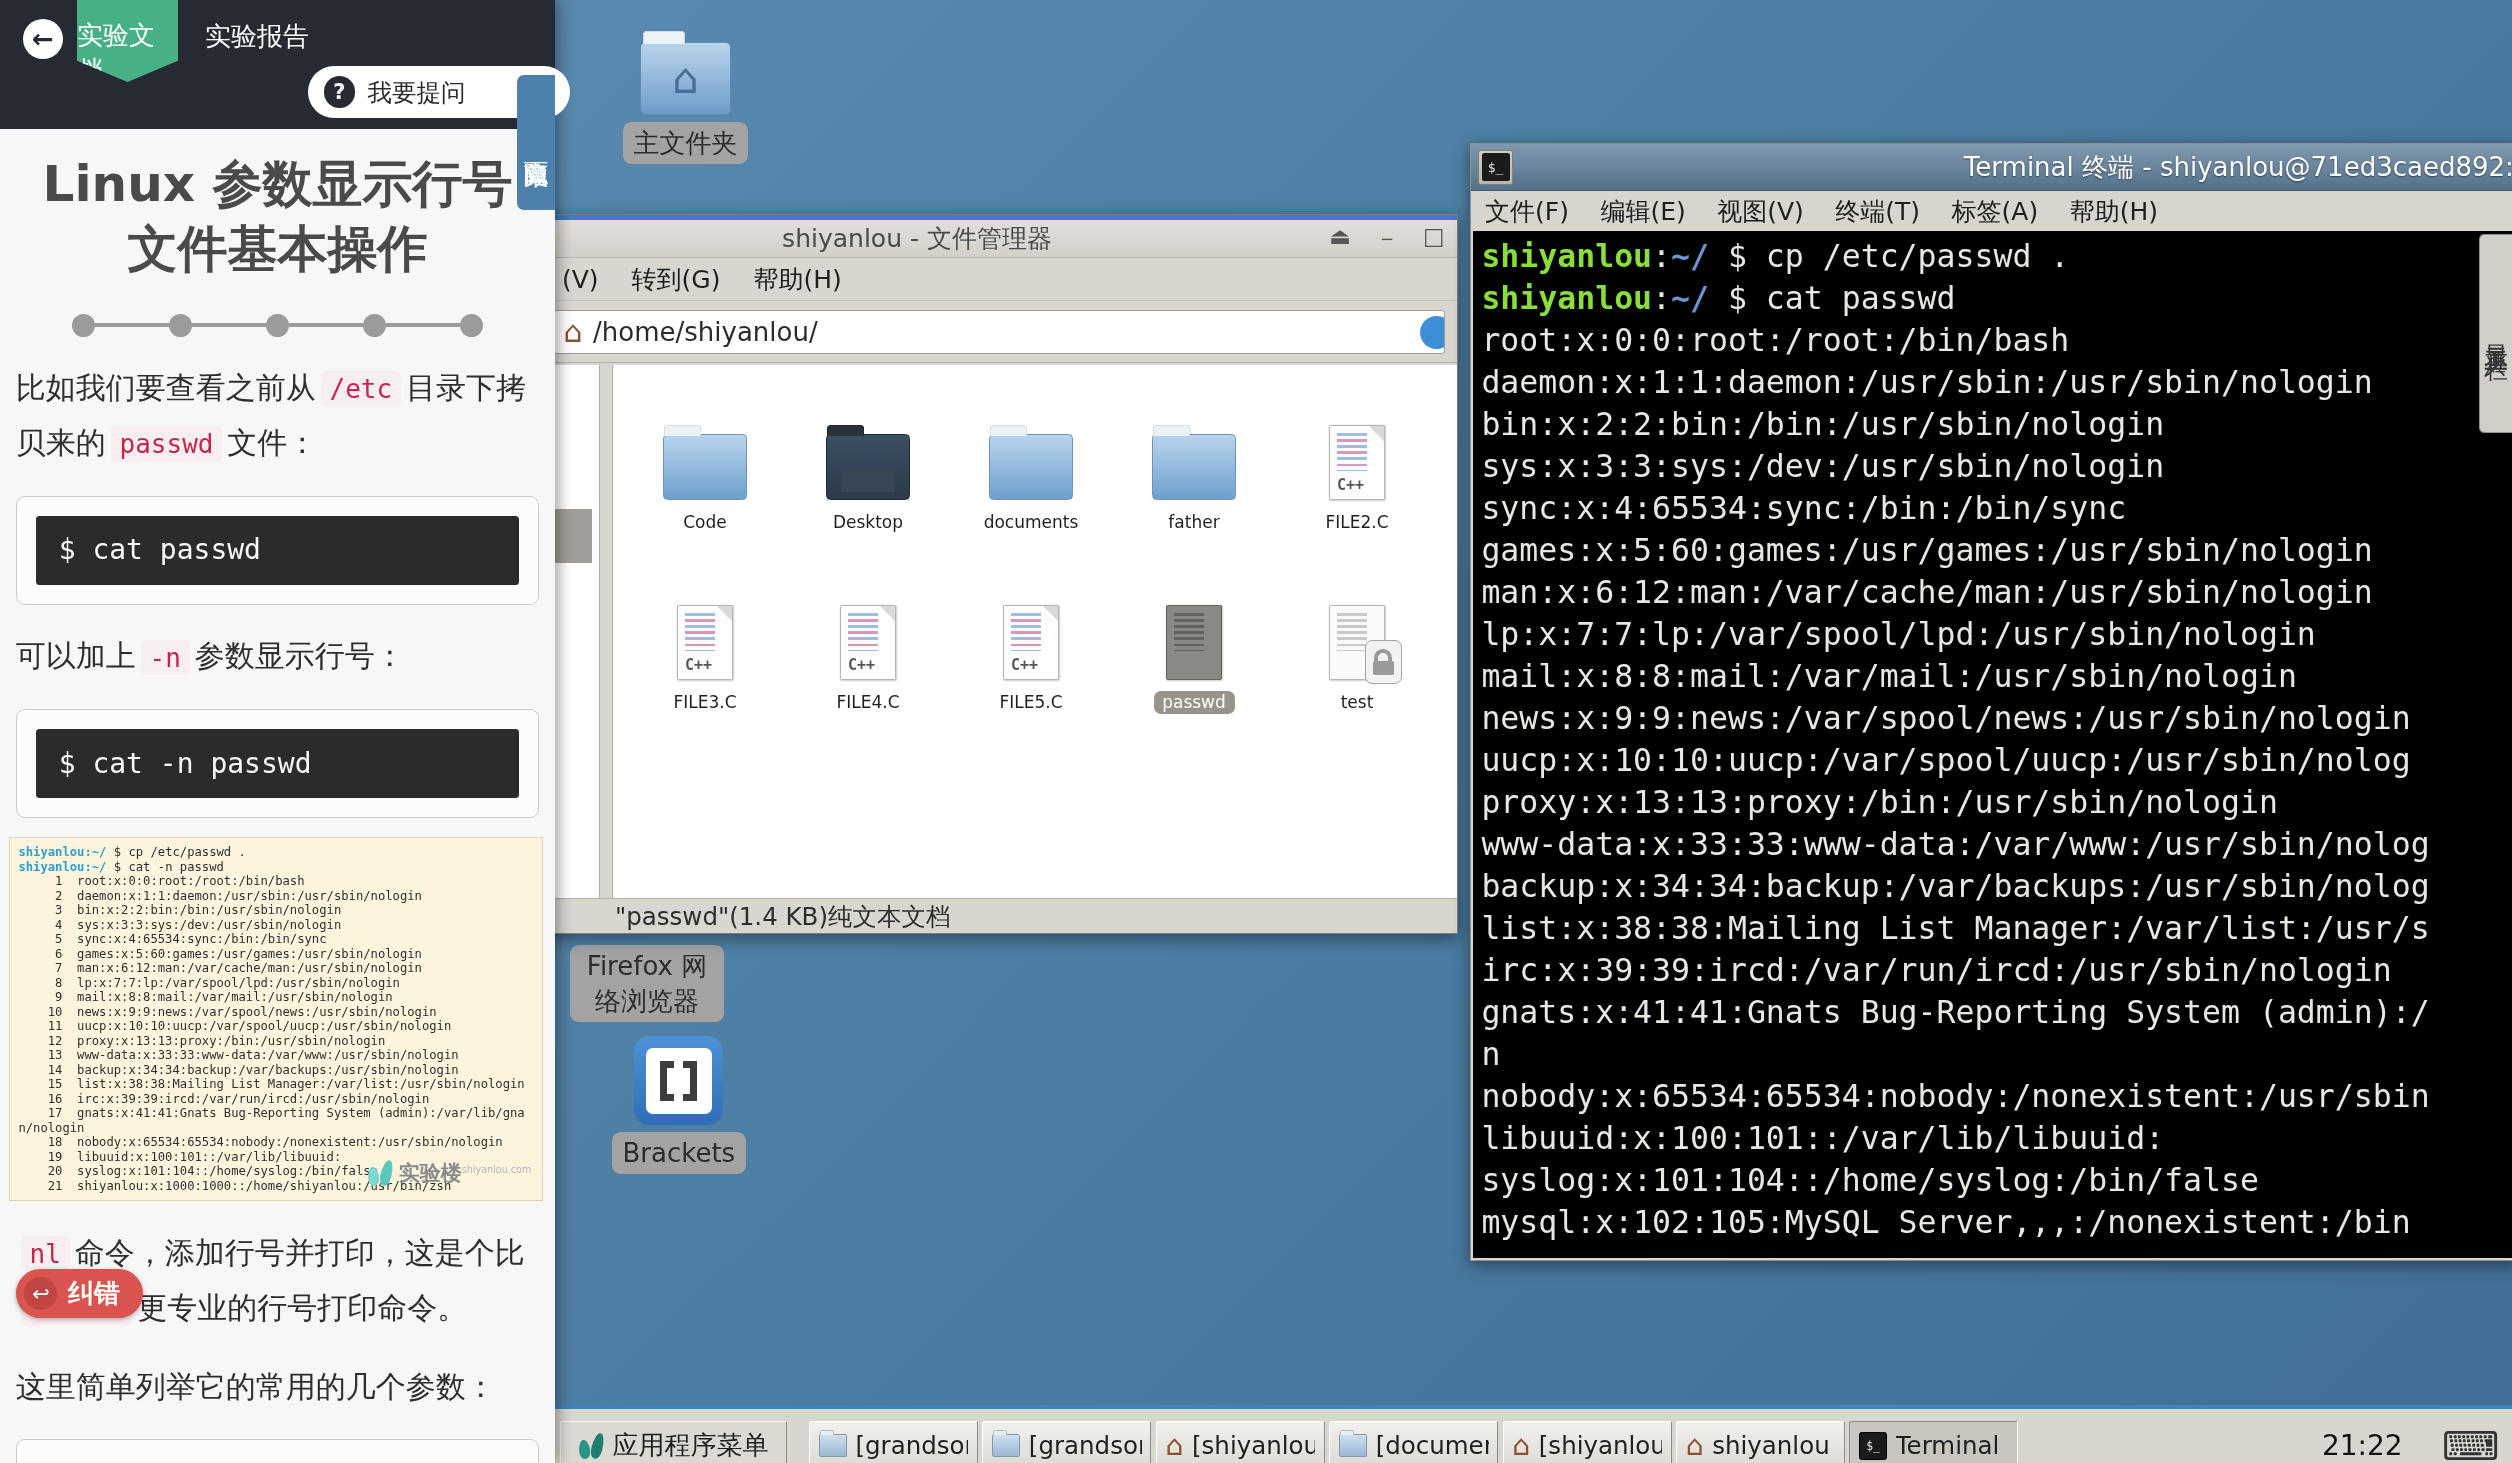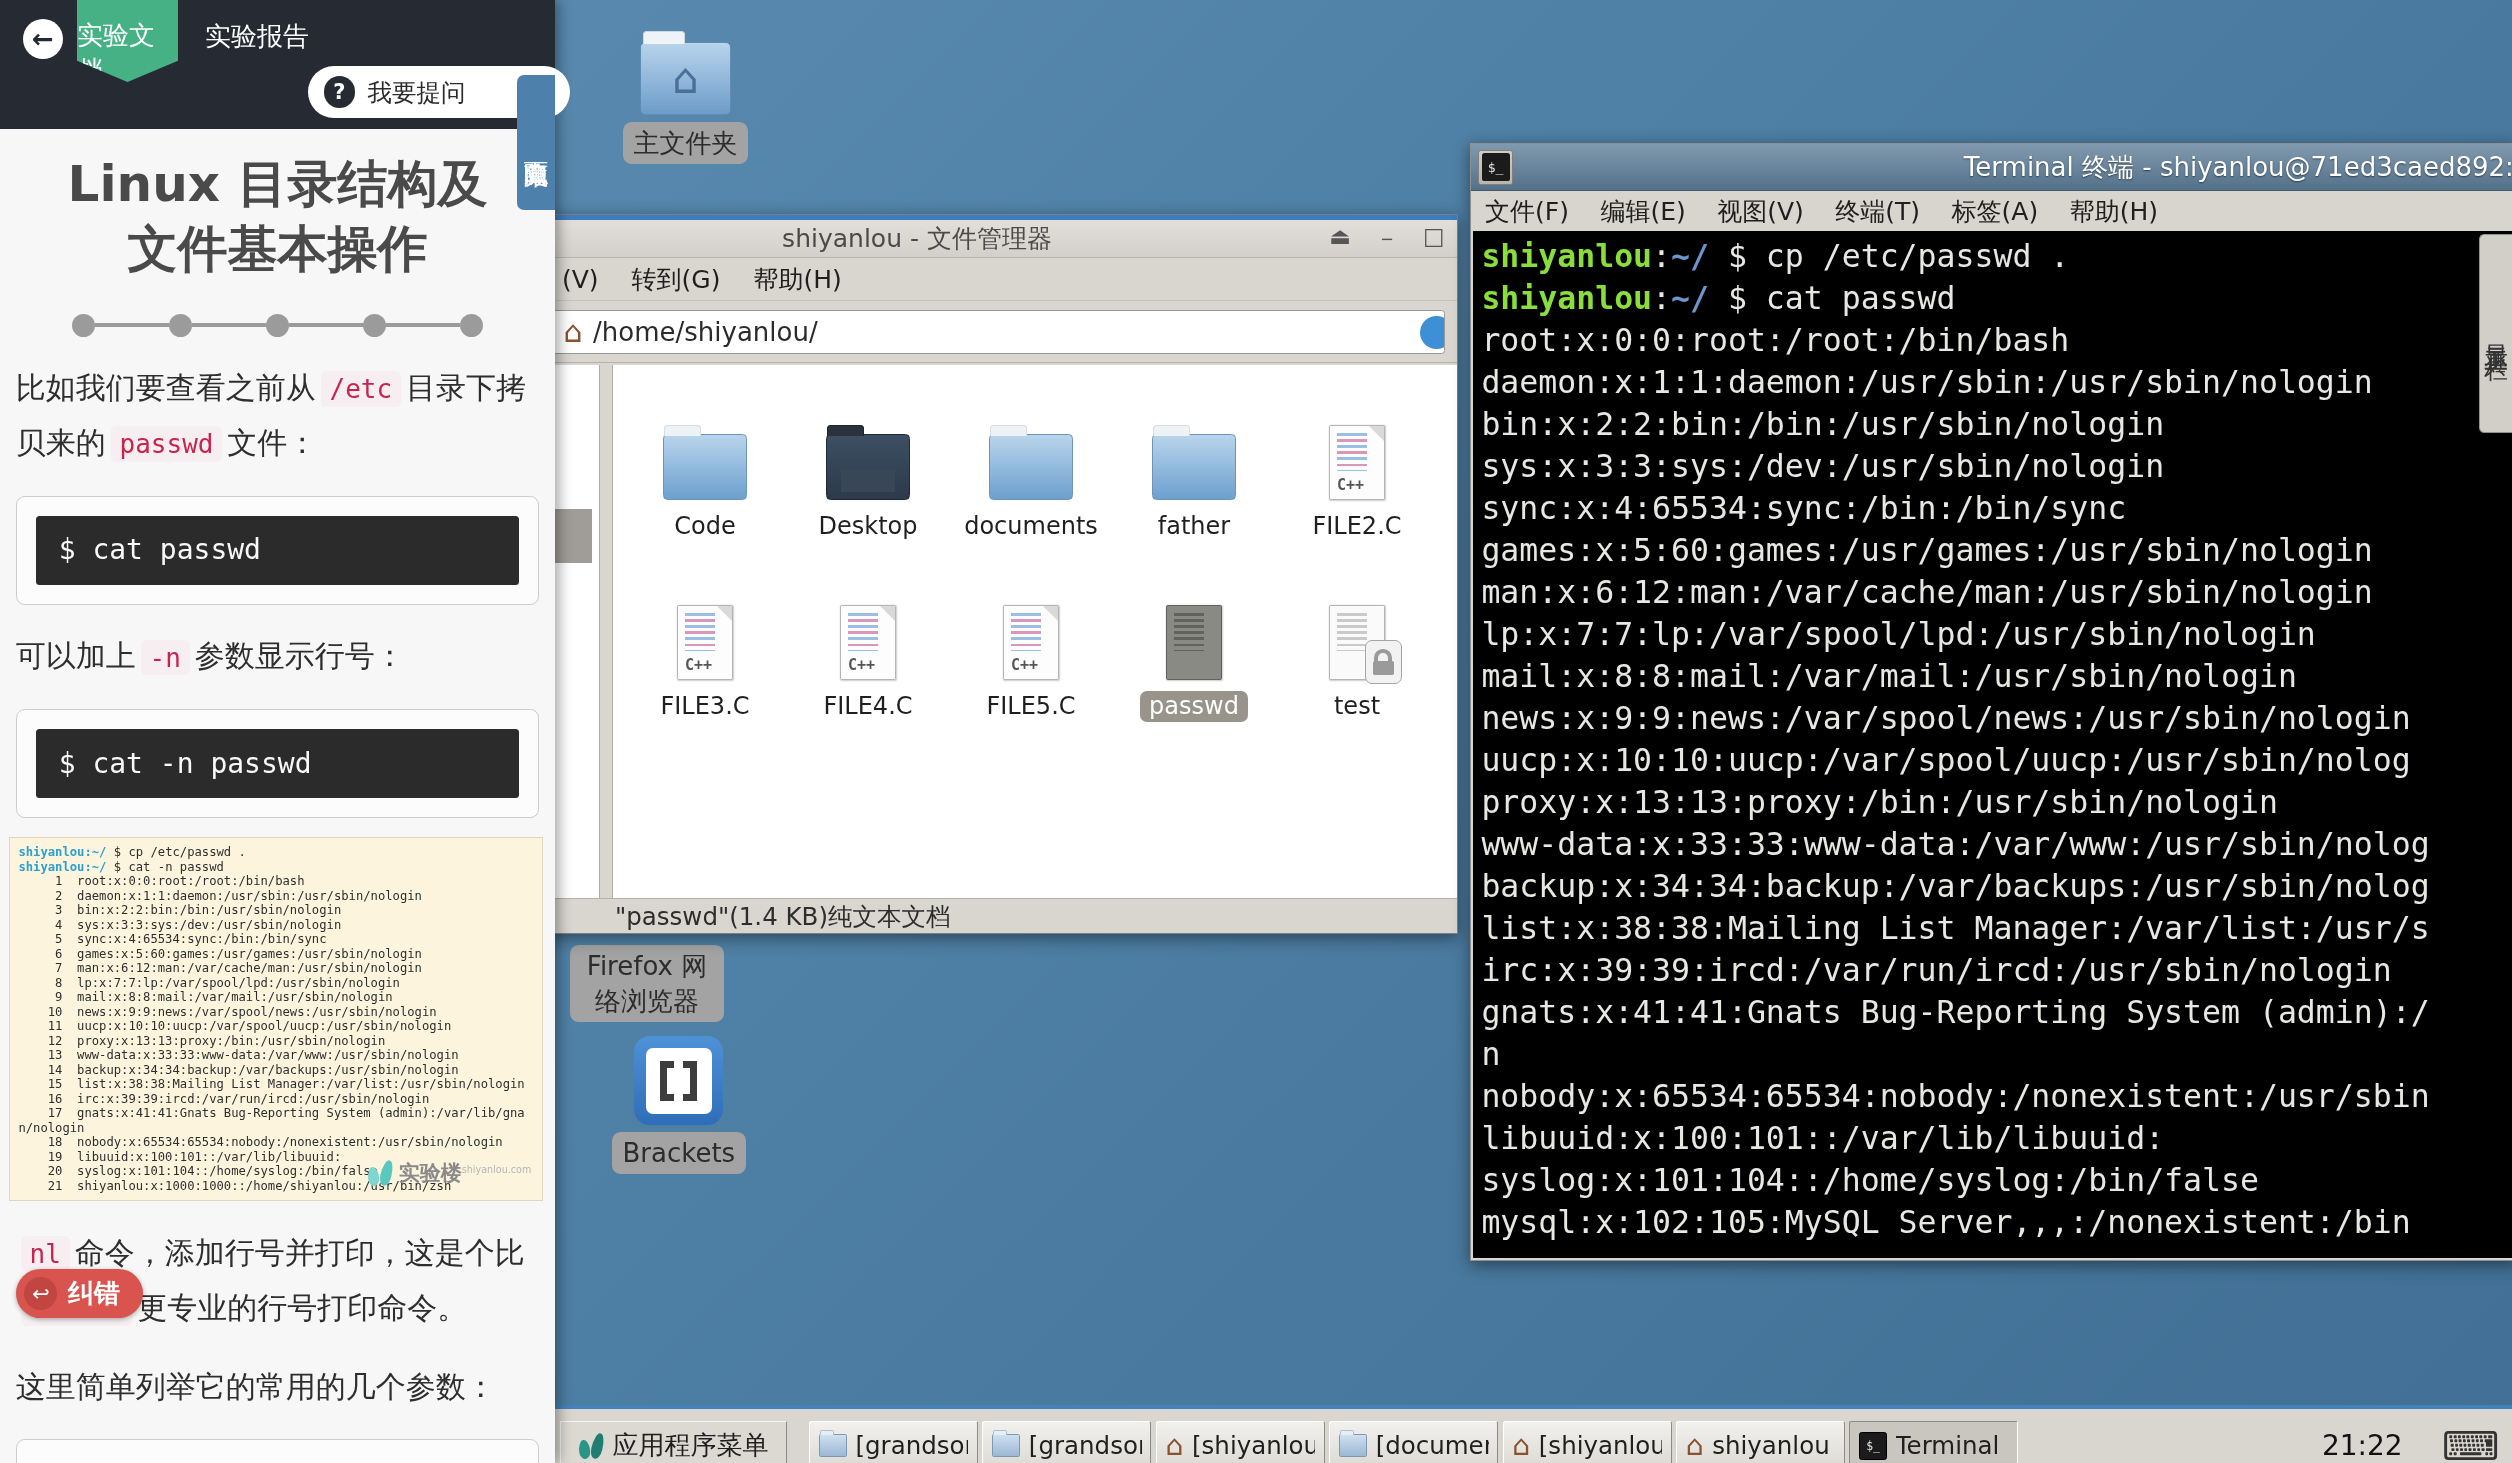--- a/index.html
+++ b/index.html
@@ -40,21 +40,21 @@
   .addr-home { font-size:30px; color:#8a5230; line-height:1; }
   .addr-text { font-size:26px; color:#2b2b2b; }
   .addr-blue-dot { position:absolute; right:-8.7px; top:5.2px; width:33px; height:33px; border-radius:50%; background:#3f8fd6; }
   .fm-body { position:absolute; top:150px; bottom:35px; left:0; right:0; background:#fff; }
   .fm-sidepane { position:absolute; left:0; top:0; bottom:0; width:222px; background:#fff; border-right:none; }
   .fm-side-thumb { position:absolute; right:7px; top:144px; width:40px; height:54px; background:#a09d98; }
   .fm-splitter { position:absolute; left:222px; top:0; bottom:0; width:14px; background:#d9d6d0; border-left:0.9px solid #b0ada8; border-right:0.9px solid #b0ada8; }
   .fm-grid { position:absolute; left:236px; top:0; right:0; bottom:0; padding:23px 10.5px; display:flex; flex-wrap:wrap; align-content:flex-start; }
   .fm-item { width:163px; height:180px; display:flex; flex-direction:column; align-items:center; }
   .fm-icon-zone { height:112px; display:flex; align-items:flex-end; justify-content:center; position:relative; }
-  .fm-label { margin-top:10.5px; font-size:24px; color:#1f1f1f; padding:1.7px 8.7px; border-radius:7px; }
+  .fm-label { margin-top:10.5px; font-size:17px; color:#1f1f1f; padding:1.7px 8.7px; border-radius:7px; }
   .fm-label.selected { background:#98948c; color:#fff; }
 
   .ic-folder { width:84px; height:66px; background:linear-gradient(#b9d4ec,#6da0ce); border:1.7px solid #6d94b8; border-radius:4.4px; position:relative; }
   .ic-folder::before { content:""; position:absolute; top:-10.5px; left:0; width:35px; height:10.5px; background:#edf2f7; border:1.7px solid #d6dde3; border-bottom:none; border-radius:3.5px 3.5px 0 0; }
   .ic-folder.dark { background:linear-gradient(#3d4f63,#2c3a4a); border-color:#202a36; }
   .ic-folder.dark::before { background:#2a323c; border-color:#1d242c; }
   .ic-folder.dark::after { content:""; position:absolute; left:14px; right:14px; bottom:7px; height:23px; background:#394656; }
 
   .ic-page { width:56px; height:75px; background:#fdfdfd; border:0.9px solid #b5b5b5; border-radius:1.7px; position:relative; box-shadow:0.9px 0.9px 1.7px rgba(0,0,0,.2); }
   .ic-page .fold { position:absolute; top:0; right:0; width:0; height:0; border-top:15.7px solid #d9d9d9; border-left:15.7px solid transparent; }
@@ -327,21 +327,21 @@
     <div class="tab-doc">实验文档</div>
     <div class="tab-report">实验报告</div>
     <div class="ask-pill">
       <span class="ask-q">?</span>
       <span class="ask-text">我要提问</span>
     </div>
     <div class="hide-tab">隐藏桌面</div>
   </div>
 
   <div class="doc-body">
-    <h1 class="doc-title"><span>Linux 目录结构及</span><br><span>文件基本操作</span></h1>
+    <h1 class="doc-title"><span>Linux 参数显示行号</span><br><span>文件基本操作</span></h1>
     <div class="stepper" id="stepper">
         <span class="dot"></span>
         <span class="seg"></span>
         <span class="dot"></span>
         <span class="seg"></span>
         <span class="dot"></span>
         <span class="seg"></span>
         <span class="dot"></span>
         <span class="seg"></span>
         <span class="dot"></span>

